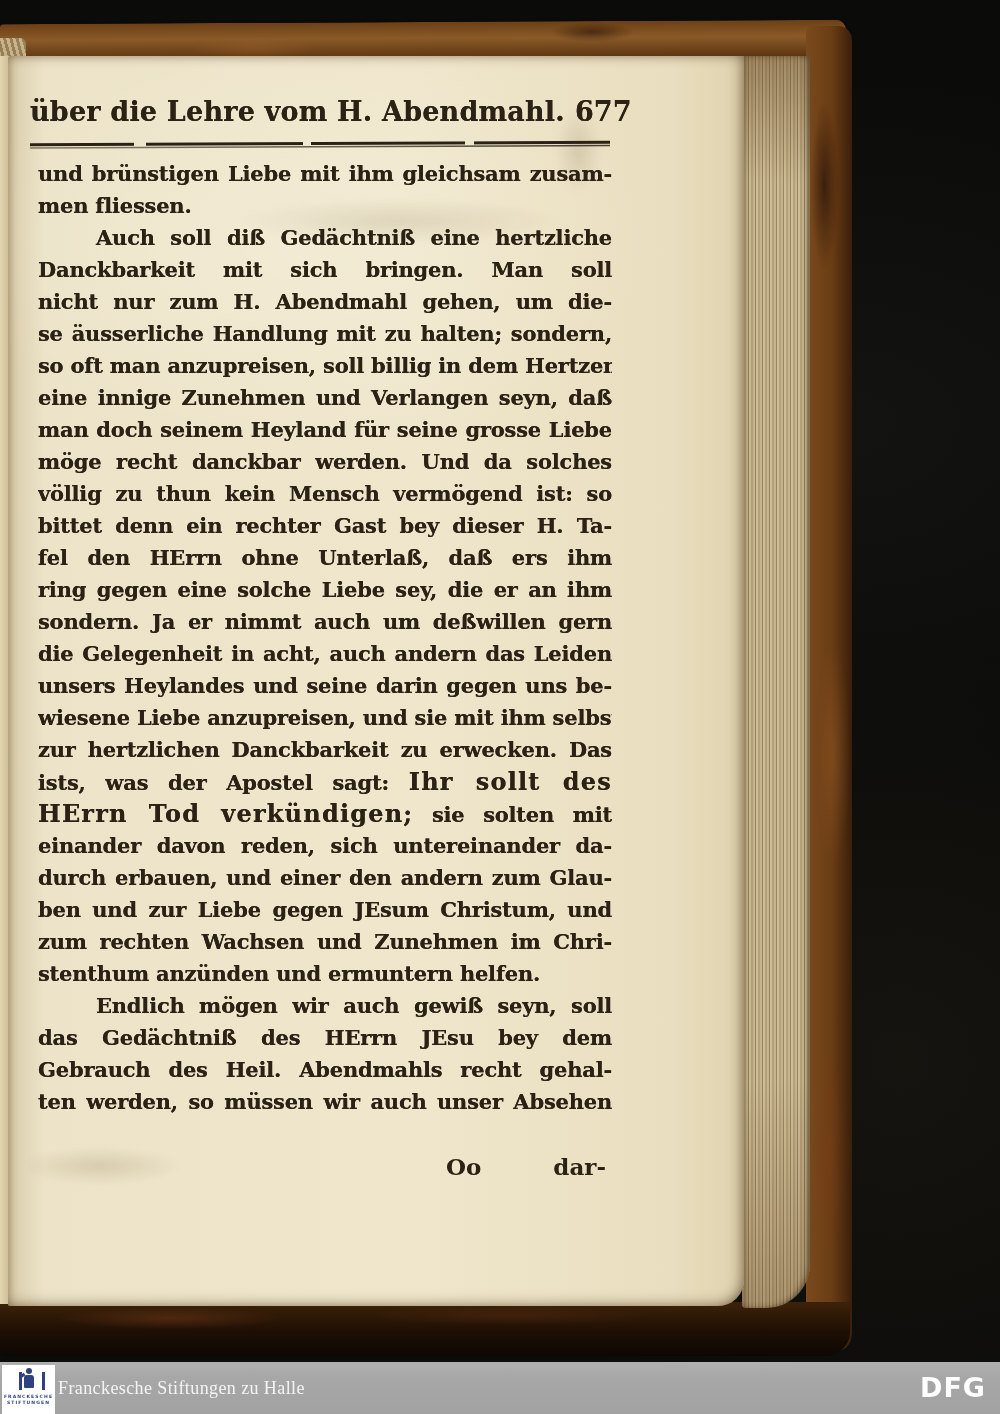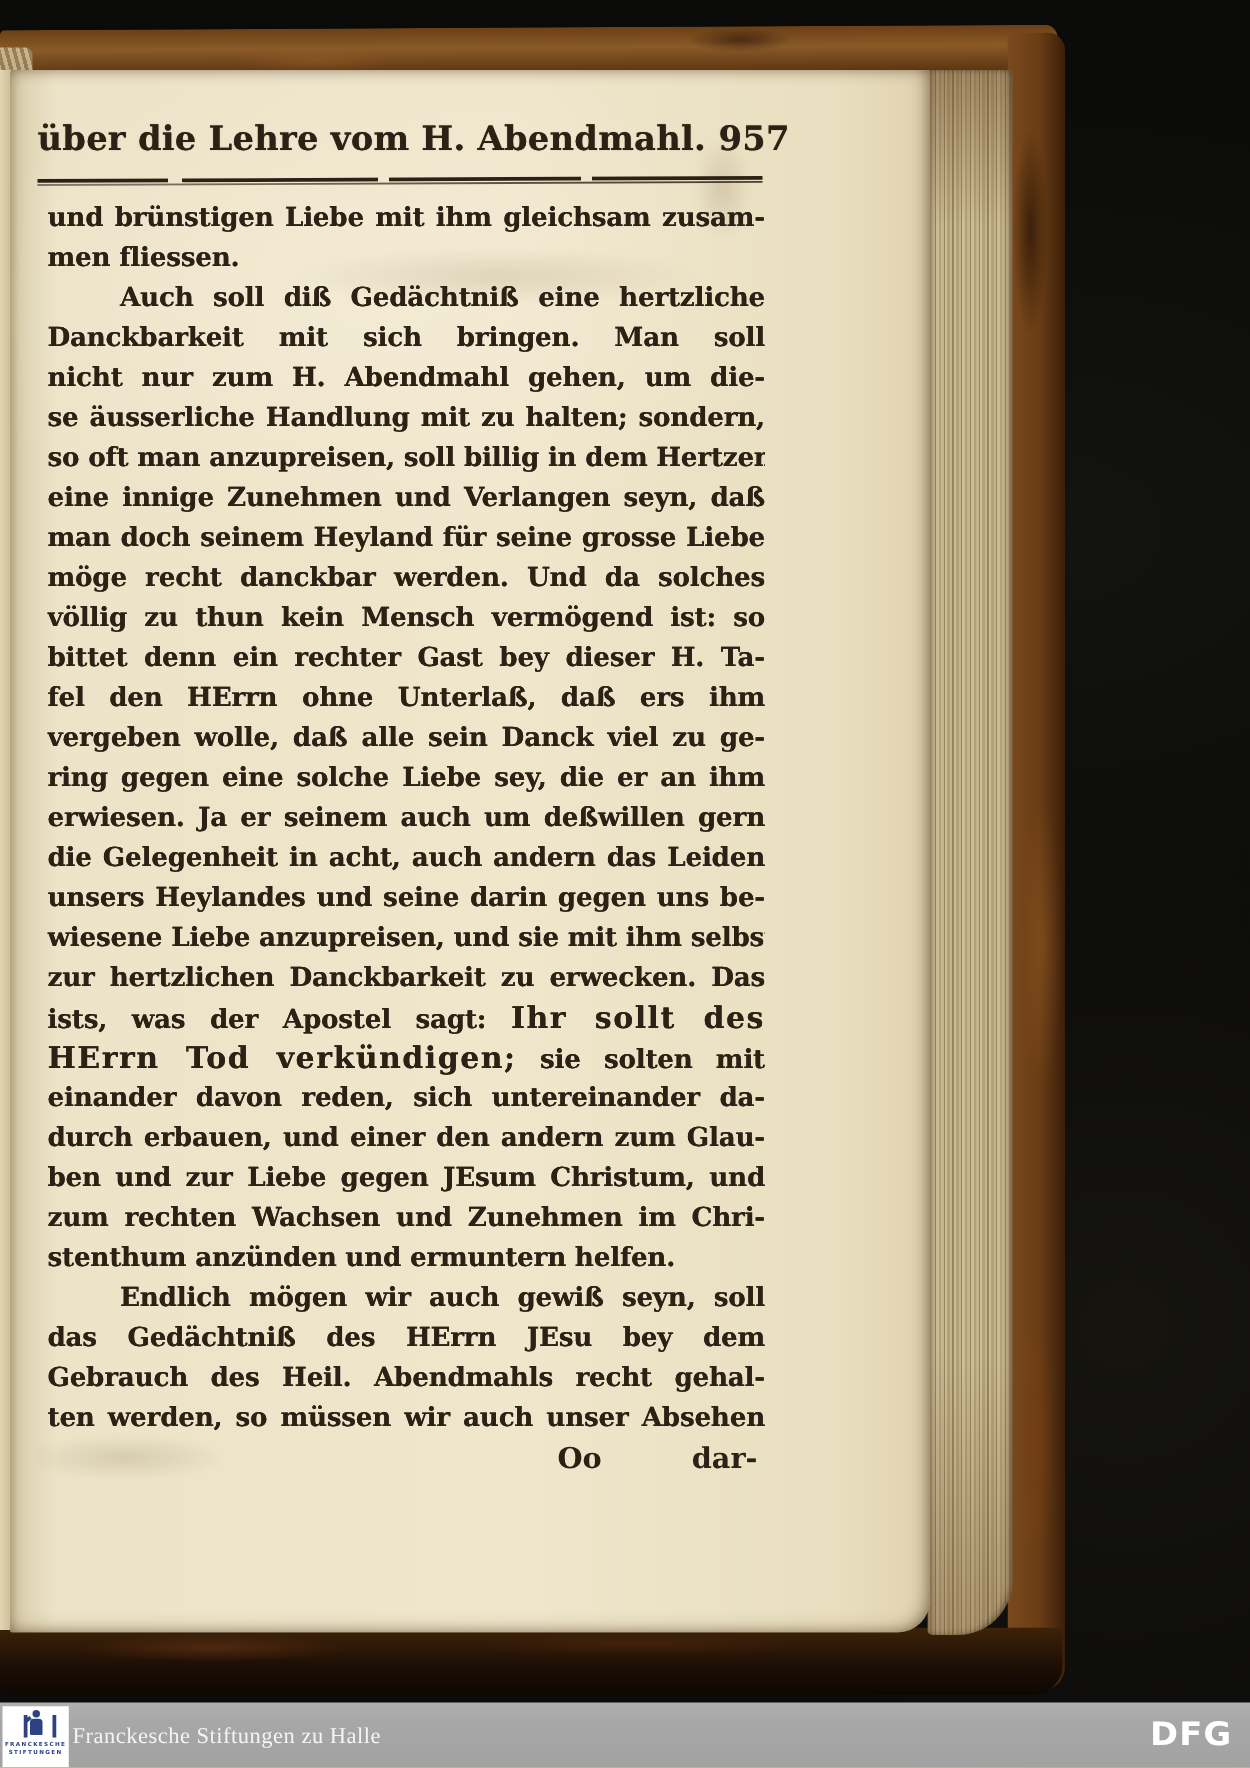--- a/index.html
+++ b/index.html
@@ -146,41 +146,40 @@
   <div class="headband"></div>
   <div class="under-page"></div>
   <div class="fore-edge"></div>
 
   <div class="page">
     <div class="smudge s1"></div>
     <div class="smudge s2"></div>
     <div class="smudge s3"></div>
 
     <div class="header">
-      <span>über die Lehre vom H. Abendmahl.</span><span class="pagenum">957</span>
+      <span>über die Lehre vom H. Abendmahl.</span><span class="pagenum">677</span>
     </div>
     <div class="rule"></div>
 
     <div class="text-block">
         <div class="line">und brünstigen Liebe mit ihm gleichsam zusam-</div>
         <div class="line end">men fliessen.</div>
         <div class="line indent">Auch soll diß Gedächtniß eine hertzliche</div>
         <div class="line">Danckbarkeit mit sich bringen.    Man soll</div>
         <div class="line">nicht nur zum H. Abendmahl gehen, um die-</div>
         <div class="line">se äusserliche Handlung mit zu halten; sondern,</div>
         <div class="line">so oft man anzupreisen, soll billig in dem Hertzen</div>
         <div class="line">eine innige Zunehmen und Verlangen seyn, daß</div>
         <div class="line">man doch seinem Heyland für seine grosse Liebe</div>
         <div class="line">möge recht danckbar werden.   Und da solches</div>
         <div class="line">völlig zu thun kein Mensch vermögend ist: so</div>
         <div class="line">bittet denn ein rechter Gast bey dieser H. Ta-</div>
         <div class="line">fel den HErrn ohne Unterlaß, daß ers ihm</div>
-        <div class="line">vergeben wolle, daß alle sein Danck viel zu ge-</div>
         <div class="line">ring gegen eine solche Liebe sey, die er an ihm</div>
-        <div class="line">erwiesen. Ja er seinem auch um deßwillen gern</div>
+        <div class="line">sondern. Ja er nimmt auch um deßwillen gern</div>
         <div class="line">die Gelegenheit in acht, auch andern das Leiden</div>
         <div class="line">unsers Heylandes und seine darin gegen uns be-</div>
         <div class="line">wiesene Liebe anzupreisen, und sie mit ihm selbst</div>
         <div class="line">zur hertzlichen Danckbarkeit zu erwecken. Das</div>
         <div class="line"><span>ists, was der Apostel sagt:  </span><span class="em">Ihr sollt des</span></div>
         <div class="line"><span class="em">HErrn Tod verkündigen;</span><span>  sie solten mit</span></div>
         <div class="line">einander davon reden, sich untereinander da-</div>
         <div class="line">durch erbauen, und einer den andern zum Glau-</div>
         <div class="line">ben und zur Liebe gegen JEsum Christum, und</div>
         <div class="line">zum rechten Wachsen und Zunehmen im Chri-</div>

